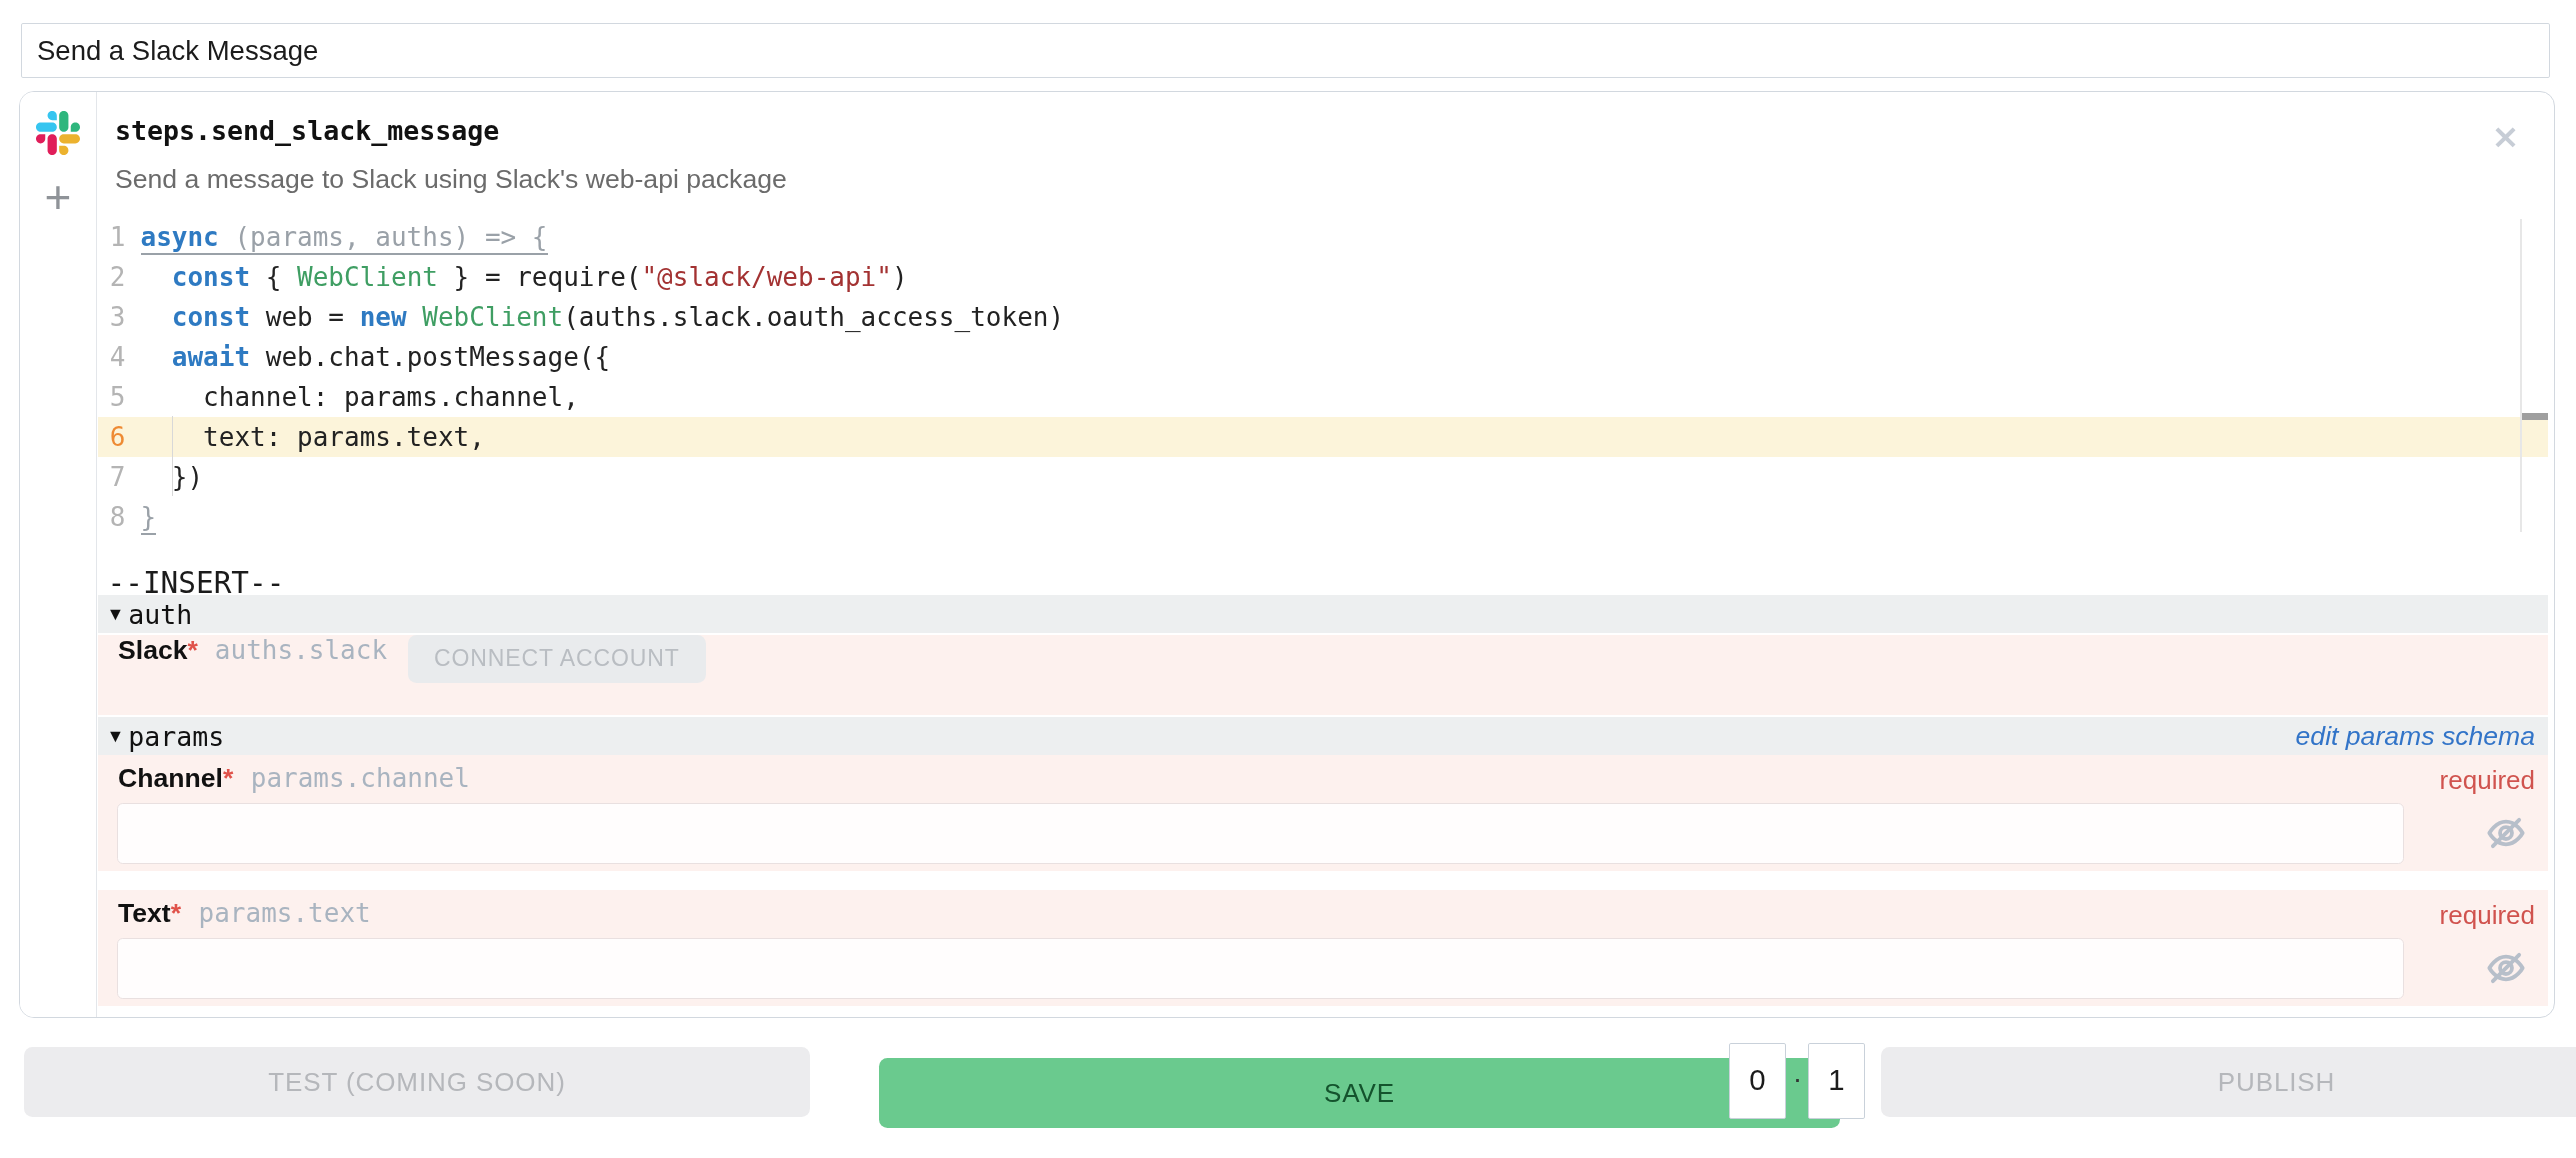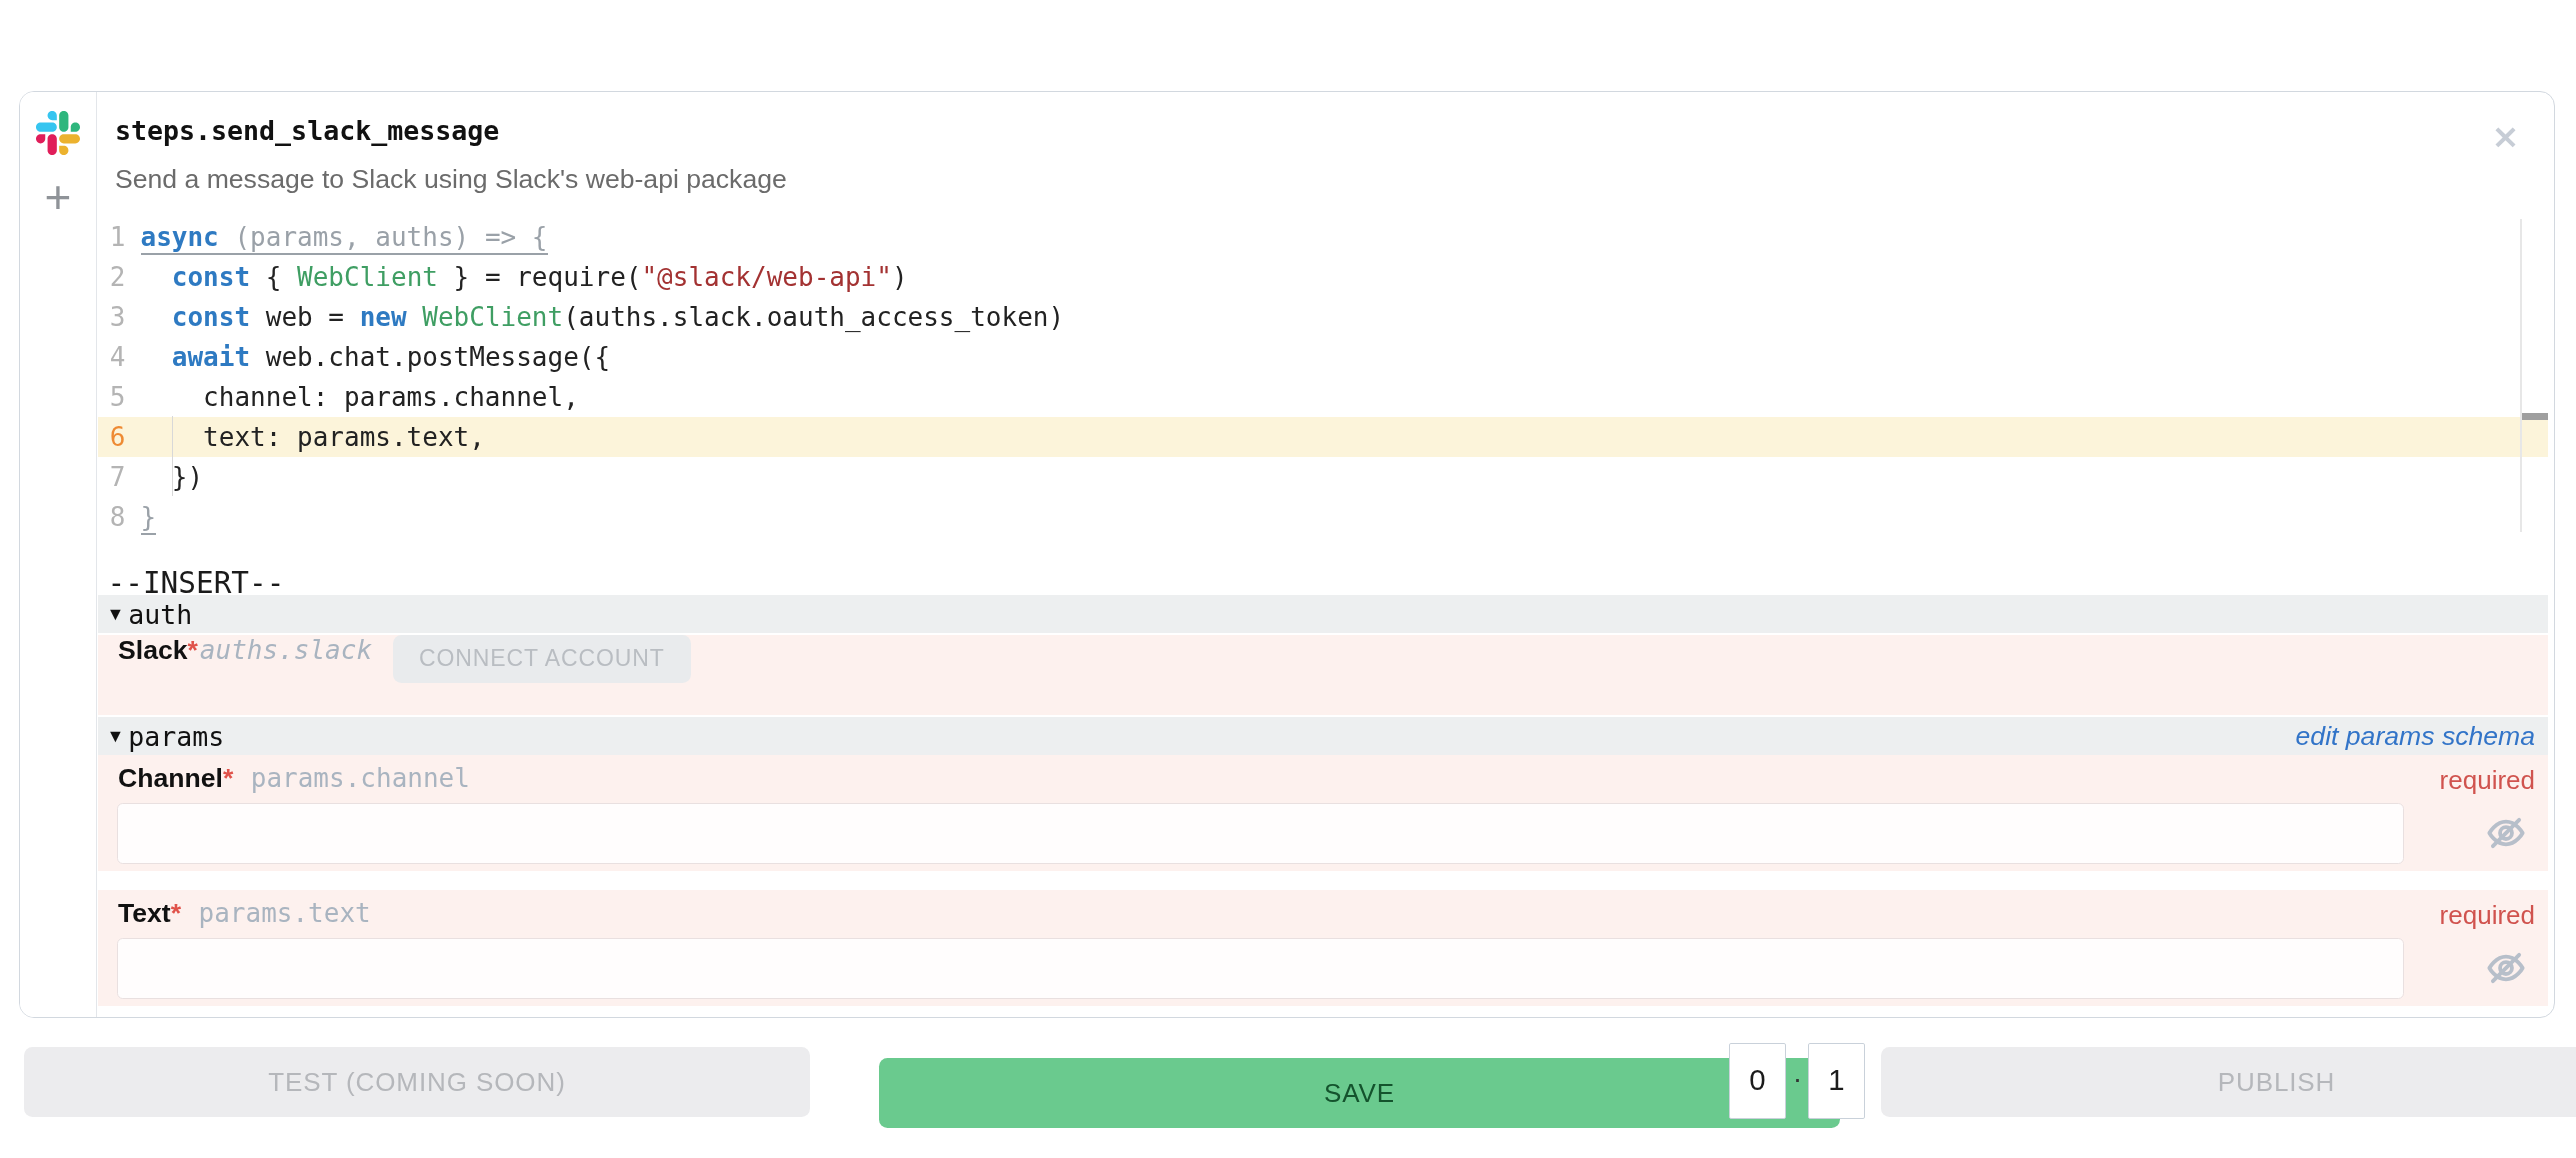--- a/index.html
+++ b/index.html
@@ -47,21 +47,21 @@
   .sec-header .sec-label{font-family:"DejaVu Sans Mono",monospace;font-size:26.6px;color:#111;}
   .sec-header .edit-link{margin-left:auto;margin-right:13.3px;font-size:26.6px;color:#3274c8;cursor:pointer;font-style:italic;}
   #auth-header{top:503px;}
   #params-header{top:625px;}
 
   .auth-row{position:absolute;left:0;right:0;top:543px;height:80px;background:#fdf1ee;display:flex;align-items:flex-start;}
   .field-label{font-size:26.6px;font-weight:bold;color:#111;}
   .req-star{color:#e0524a;font-weight:bold;font-size:26.6px;}
   .hint{font-family:"DejaVu Sans Mono",monospace;font-size:26px;color:#a9b4c0;}
   .auth-row .field-label{margin-left:20px;}
-  .auth-row .hint{margin-left:2px;font-style:italic;}
+  .auth-row .hint{margin-left:17px;}
   .connect-btn{margin-left:21px;background:#e9ebed;border:none;border-radius:8.5px;padding:10.4px 26px;
     font-family:"Liberation Sans",sans-serif;font-size:23px;color:#b9bdc2;letter-spacing:0.9px;cursor:pointer;}
 
   .params-body{position:absolute;left:0;right:0;top:663px;height:251px;}
   .param-row{position:relative;height:116px;background:#fdf1ee;padding-top:0;}
   .row-gap{height:19px;background:#fff;}
   .label-line{position:relative;height:40px;padding-top:7.6px;border-radius:21px;}
   .label-line .field-label{margin-left:20px;}
   .label-line .hint{margin-left:13.3px;}
   .required-note{position:absolute;right:13.3px;top:9.5px;font-size:26px;color:#d0534e;}
@@ -82,20 +82,21 @@
     background:#fff;border-radius:1.9px;text-align:center;line-height:72px;font-size:29.4px;color:#1b1b1b;cursor:text;}
   #ver-major{left:1729px;}
   #ver-minor{left:1808px;}
   .ver-dot{position:absolute;left:1789px;top:1062px;width:17px;text-align:center;font-size:28.5px;color:#333;}
 </style>
 </head>
 <body>
 
 <div class="page">
 
+  <input class="title-input" type="text" value="Send a Slack Message" style="">
 
   <div class="card">
 
     <div class="rail">
       <svg class="slack-logo" viewBox="0 0 122.8 122.8">
         <path fill="#E01E5A" d="M25.8,77.6c0,7.1-5.8,12.9-12.9,12.9S0,84.7,0,77.6s5.8-12.9,12.9-12.9h12.9V77.6z M32.3,77.6c0-7.1,5.8-12.9,12.9-12.9s12.9,5.8,12.9,12.9v32.3c0,7.1-5.8,12.9-12.9,12.9s-12.9-5.8-12.9-12.9V77.6z"></path>
         <path fill="#36C5F0" d="M45.2,25.8c-7.1,0-12.9-5.8-12.9-12.9S38.1,0,45.2,0s12.9,5.8,12.9,12.9v12.9H45.2z M45.2,32.3c7.1,0,12.9,5.8,12.9,12.9s-5.8,12.9-12.9,12.9H12.9C5.8,58.1,0,52.3,0,45.2s5.8-12.9,12.9-12.9H45.2z"></path>
         <path fill="#2EB67D" d="M97,45.2c0-7.1,5.8-12.9,12.9-12.9s12.9,5.8,12.9,12.9s-5.8,12.9-12.9,12.9H97V45.2z M90.5,45.2c0,7.1-5.8,12.9-12.9,12.9s-12.9-5.8-12.9-12.9V12.9C64.7,5.8,70.5,0,77.6,0s12.9,5.8,12.9,12.9V45.2z"></path>
         <path fill="#ECB22E" d="M77.6,97c7.1,0,12.9,5.8,12.9,12.9s-5.8,12.9-12.9,12.9s-12.9-5.8-12.9-12.9V97H77.6z M77.6,90.5c-7.1,0-12.9-5.8-12.9-12.9s5.8-12.9,12.9-12.9h32.3c7.1,0,12.9,5.8,12.9,12.9s-5.8,12.9-12.9,12.9H77.6z"></path>
       </svg>

